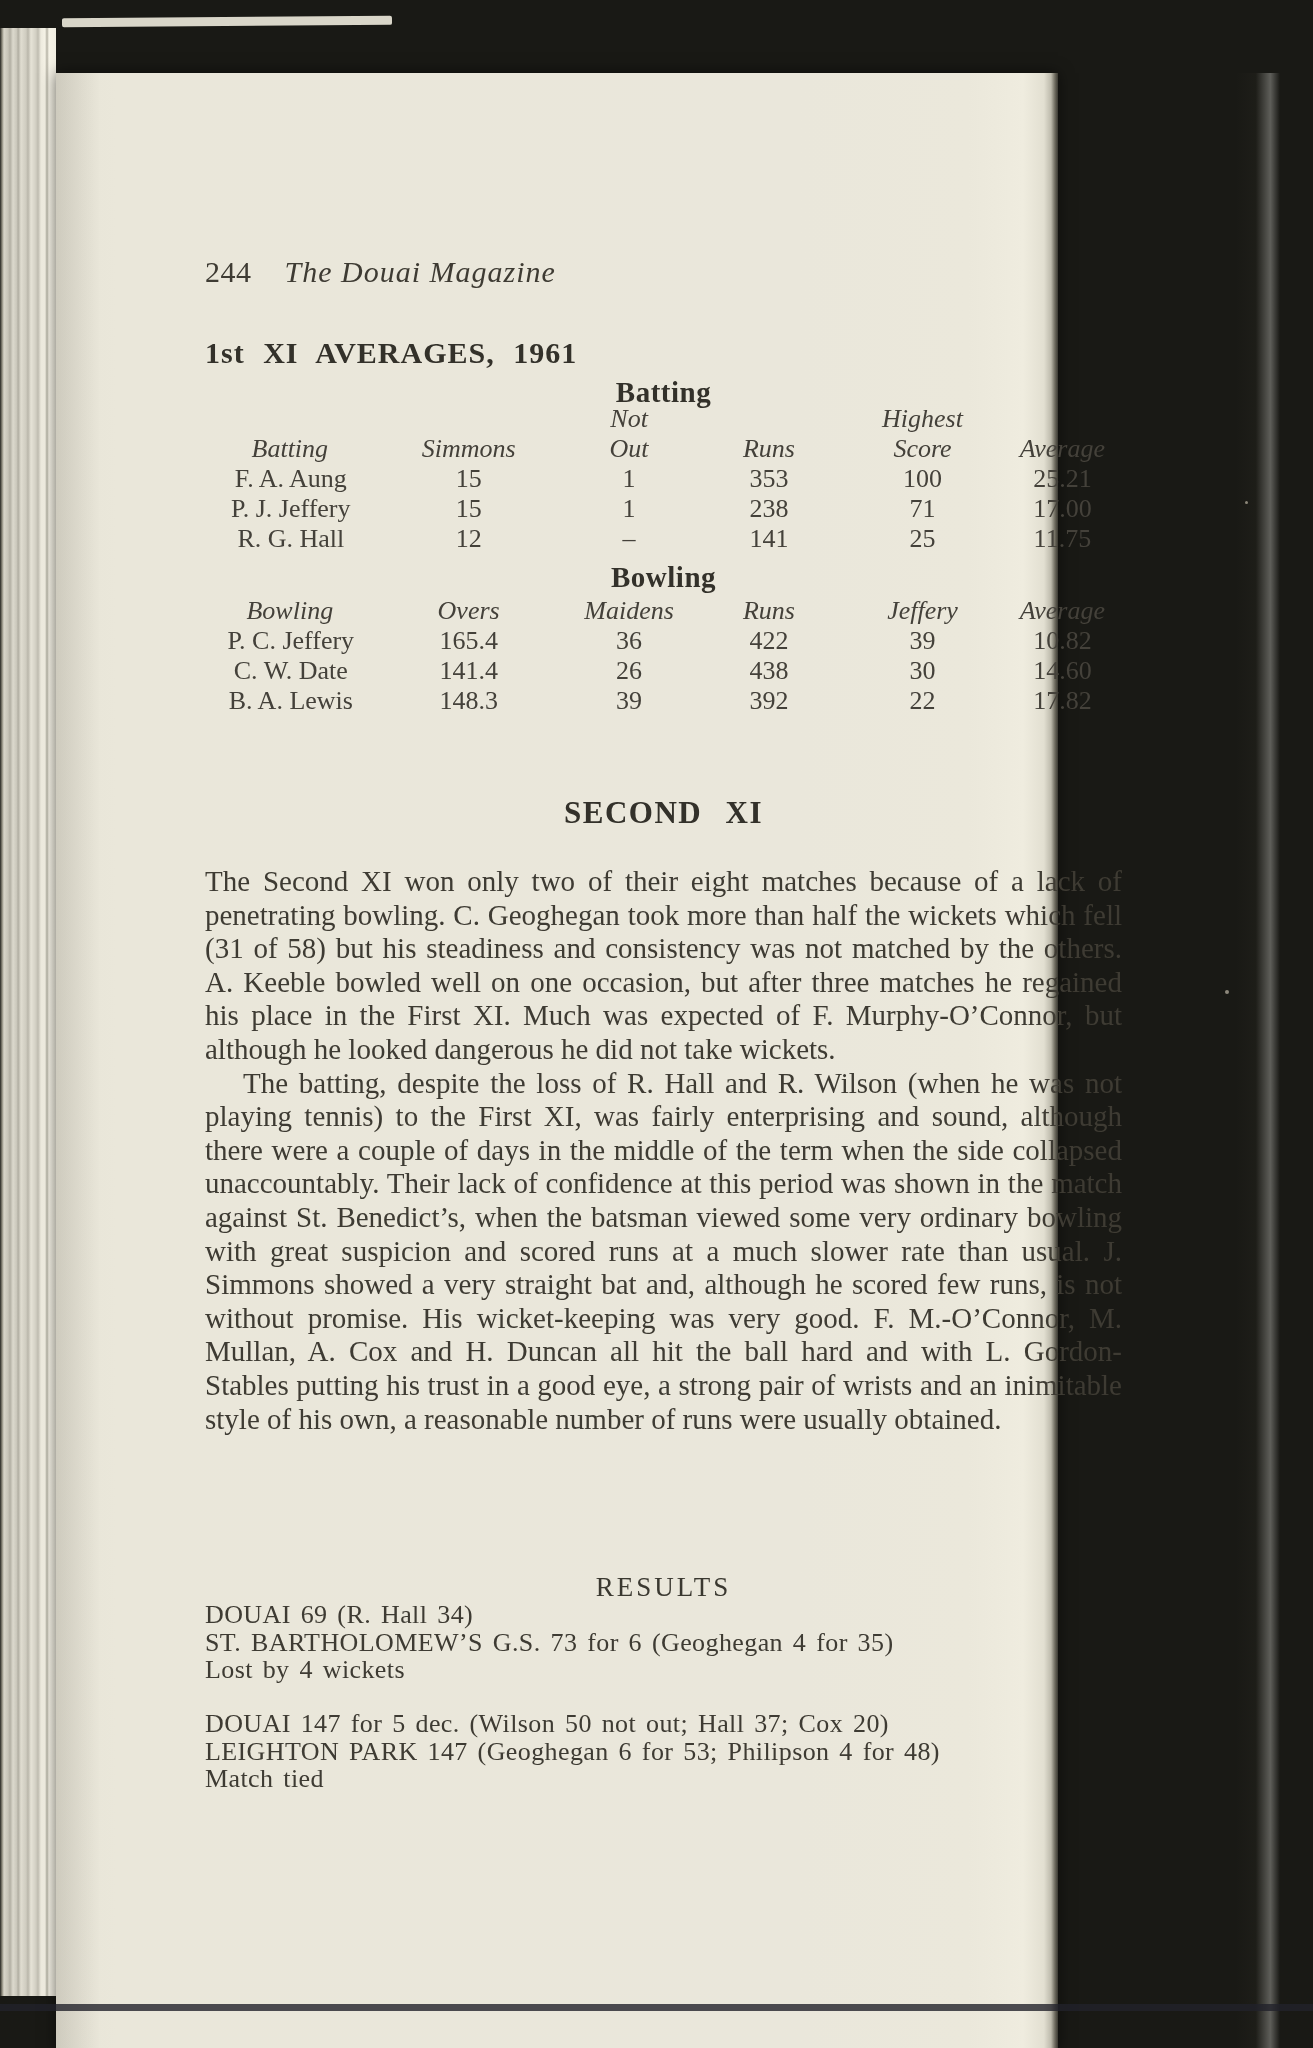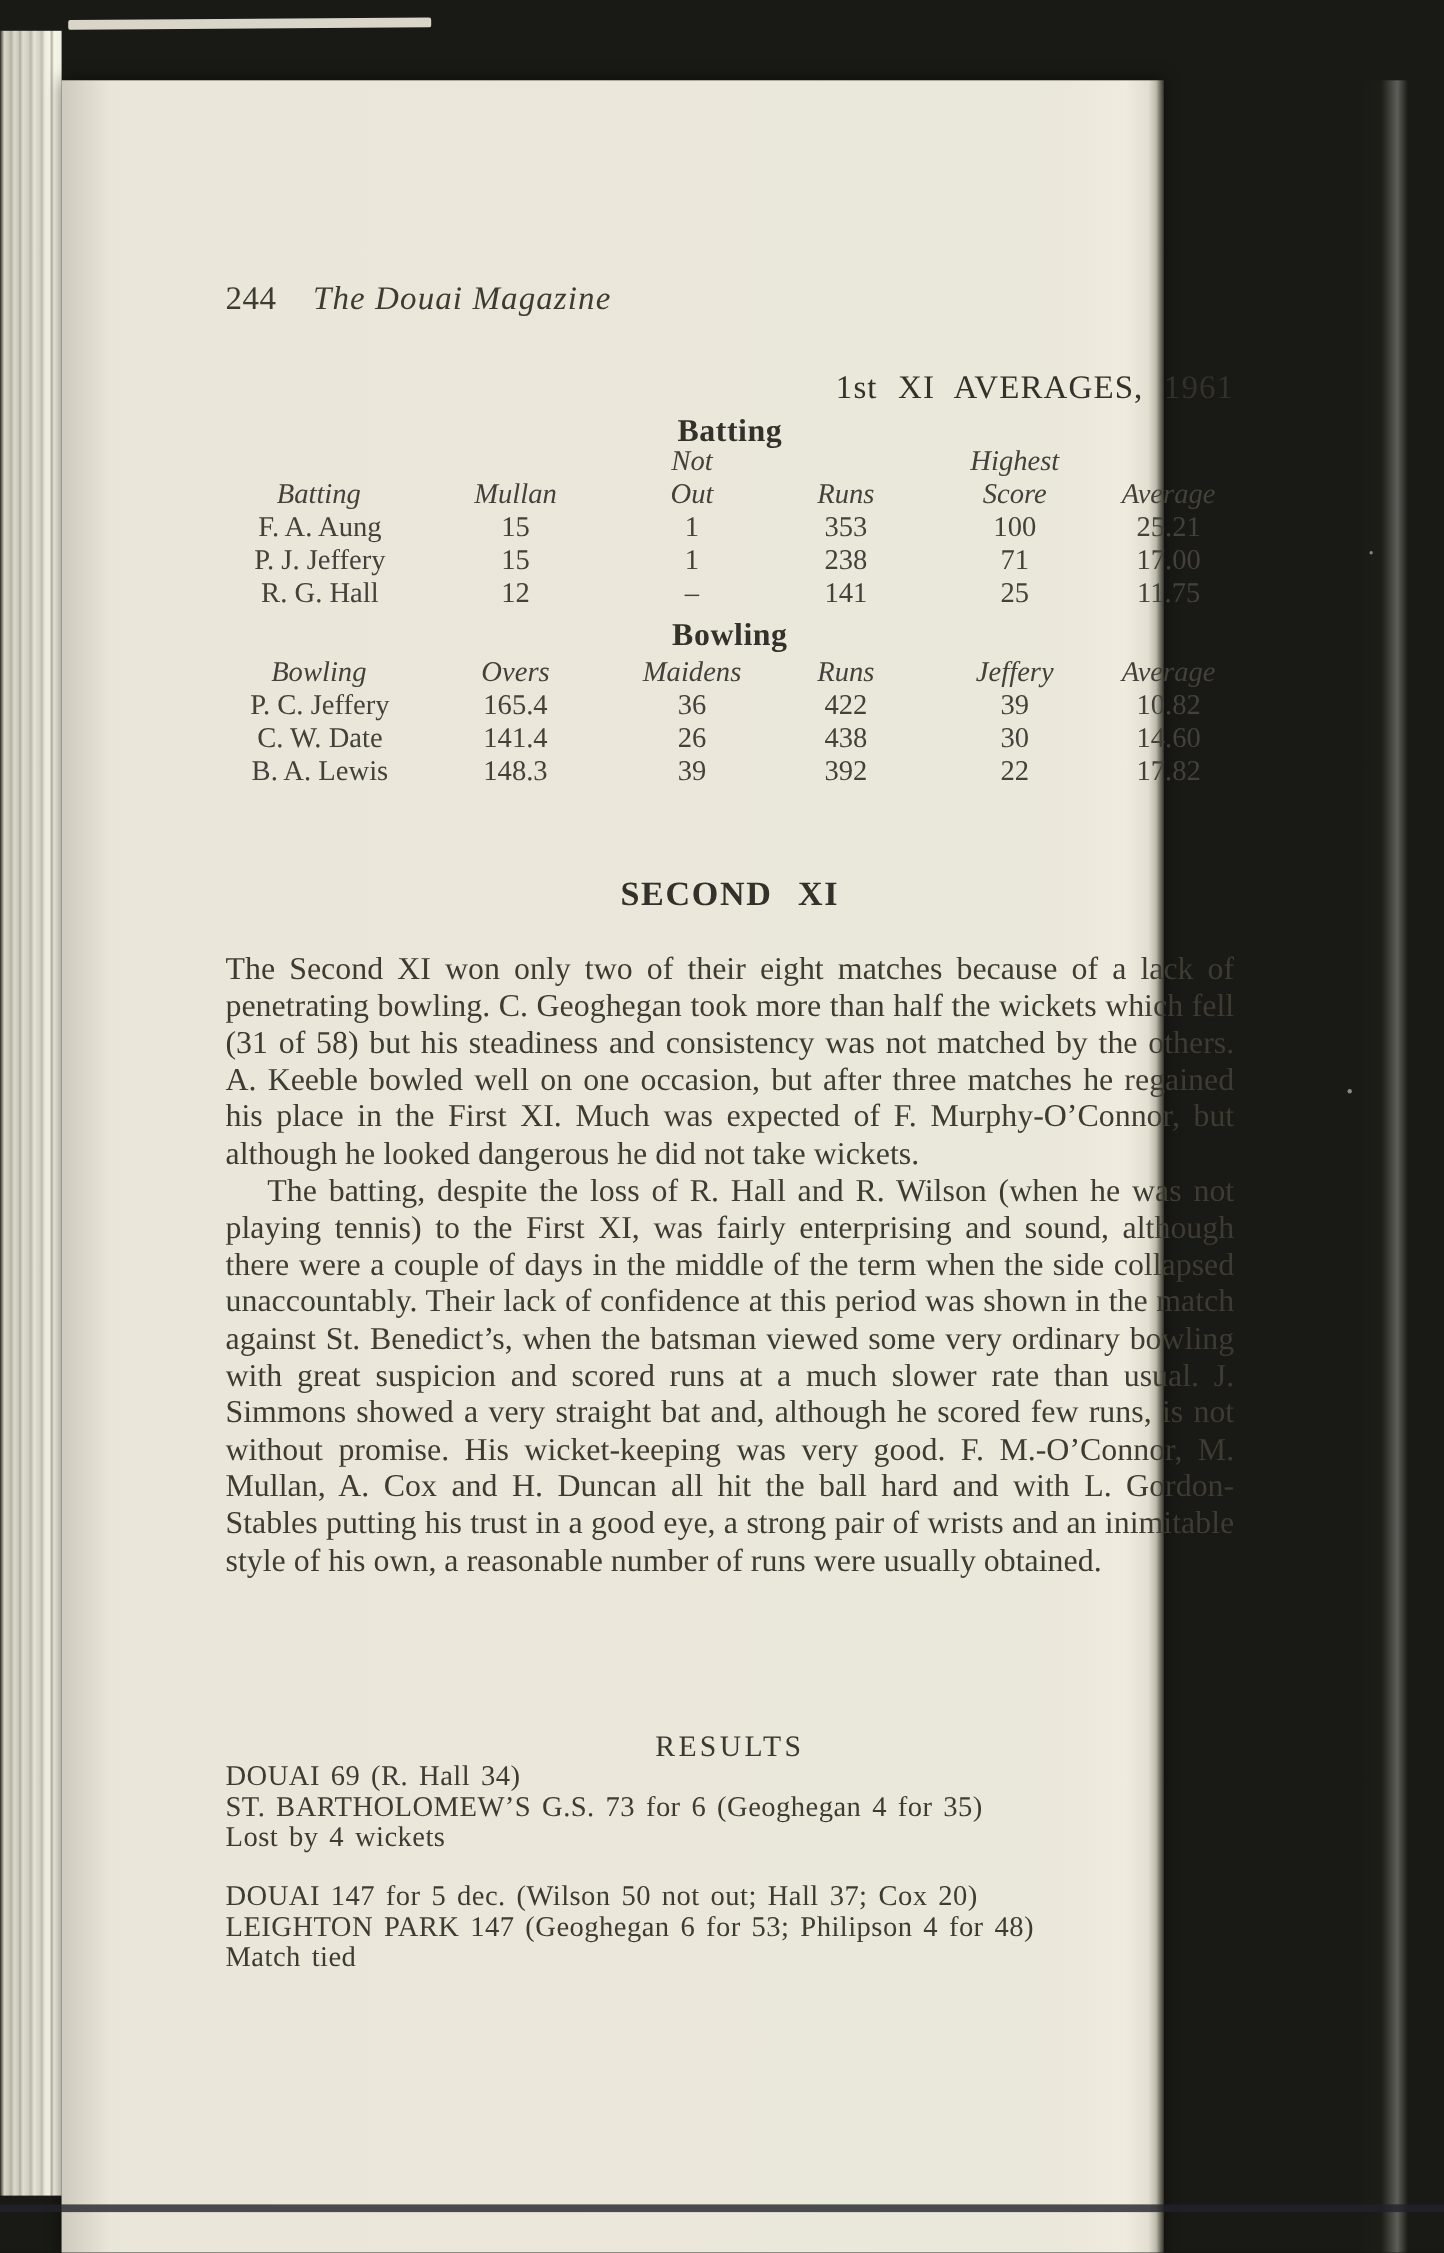--- a/index.html
+++ b/index.html
@@ -25,21 +25,21 @@
     background:linear-gradient(90deg,rgba(0,0,0,0),rgba(90,85,70,0.07) 45%,
       rgba(255,255,248,0.30) 78%,rgba(0,0,0,0));}
   .seam{position:absolute;left:0;top:2004px;width:1313px;height:7px;background:#22222a;opacity:.8;}
   .speck{position:absolute;width:4px;height:4px;border-radius:50%;background:#8d887b;}
   
   .col{position:absolute;left:149px;top:0;width:917px;height:100%;color:#3e3b33;}
   .col > div{position:absolute;left:0;width:100%;}
   .pageheader{top:182px;font-size:30px;letter-spacing:.5px;}
   .pageheader .num{font-style:normal;}
   .pageheader .mag{font-style:italic;margin-left:33px;letter-spacing:1px;}
-  .avg-title{top:263px;text-align:right;font-weight:normal;font-size:30px;
+  .avg-title{top:263px;text-align:left;font-weight:bold;font-size:30px;
     color:#33312a;letter-spacing:1px;word-spacing:10px;}
   .sub-head{text-align:center;font-weight:bold;font-size:29px;color:#33312a;letter-spacing:.5px;}
   .bat-head{top:303px;} .bowl-head{top:488px;}
   table.avg{position:absolute;left:0;width:100%;border-collapse:collapse;table-layout:fixed;
     font-size:26px;color:#44413a;}
   table.avg th,table.avg td{padding:0;height:25.5px;font-weight:normal;text-align:center;
     overflow:hidden;white-space:nowrap;}
   table.avg th{font-style:italic;}
   table.avg td:first-child{text-align:center;padding-left:2px;}
   table.avg col.c1{width:18.5%;} table.avg col.c2{width:20.5%;} table.avg col.c3{width:14.5%;}
@@ -85,21 +85,21 @@
           <tr>
             <th></th>
             <th></th>
             <th>Not</th>
             <th></th>
             <th>Highest</th>
             <th></th>
           </tr>
           <tr>
             <th>Batting</th>
-            <th>Mullan</th>
+            <th>Simmons</th>
             <th>Out</th>
             <th>Runs</th>
             <th>Score</th>
             <th>Average</th>
           </tr>
         </thead>
         <tbody>
             <tr>
               <td>F. A. Aung</td>
               <td>15</td>

